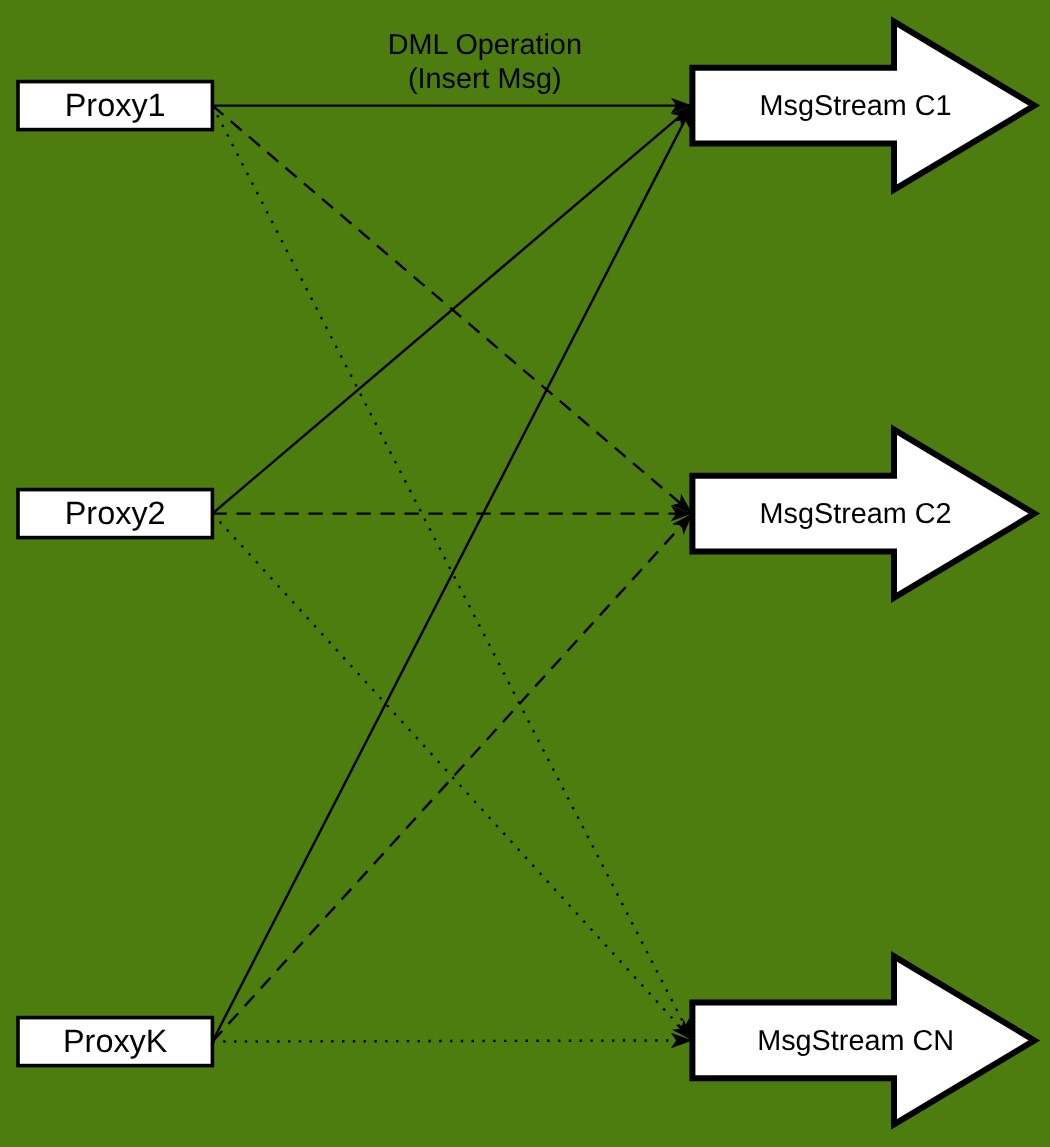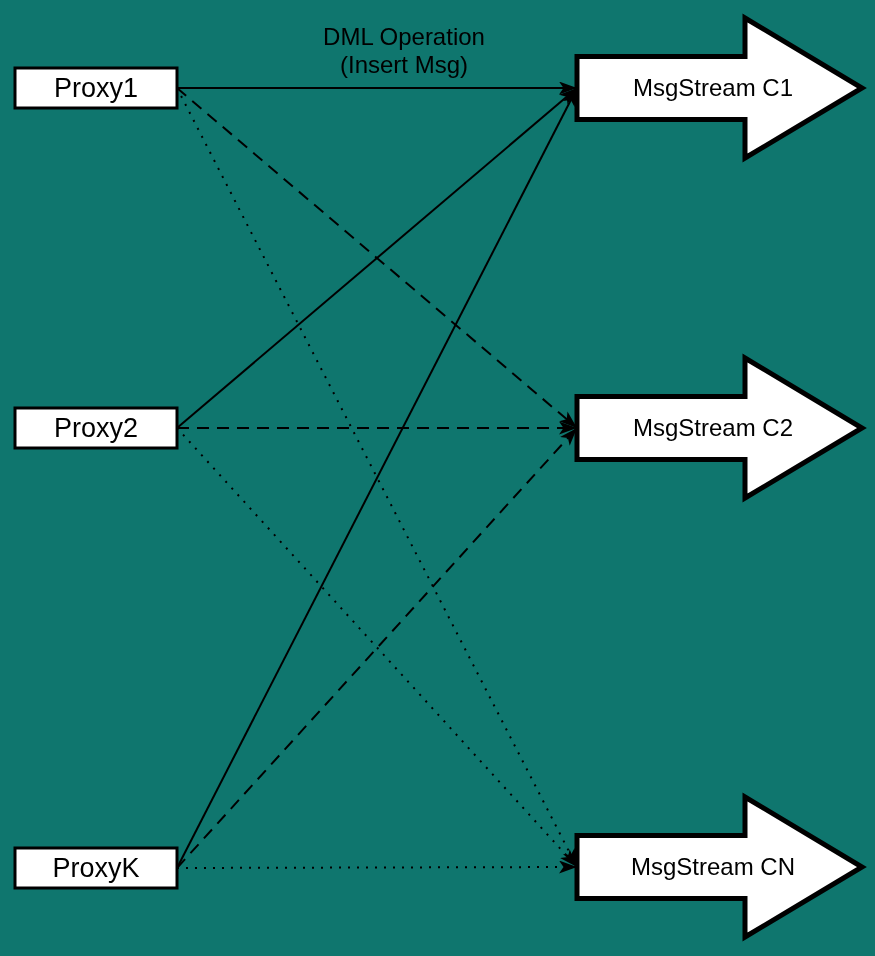--- a/index.html
+++ b/index.html
@@ -4,21 +4,21 @@
 <style>
   html, body {
     margin: 0;
     padding: 0;
     background: #ffffff;
   }
   .stage {
     position: relative;
     width: 875px;
     height: 956px;
-    background: #0f766e;
+    background: #4d7c0f;
     font-family: "Liberation Sans", "DejaVu Sans", sans-serif;
   }
   svg { display: block; }
   .edge {
     stroke: #000000;
     stroke-width: 2;
     fill: none;
   }
   .proxy-box {
     fill: #ffffff;

